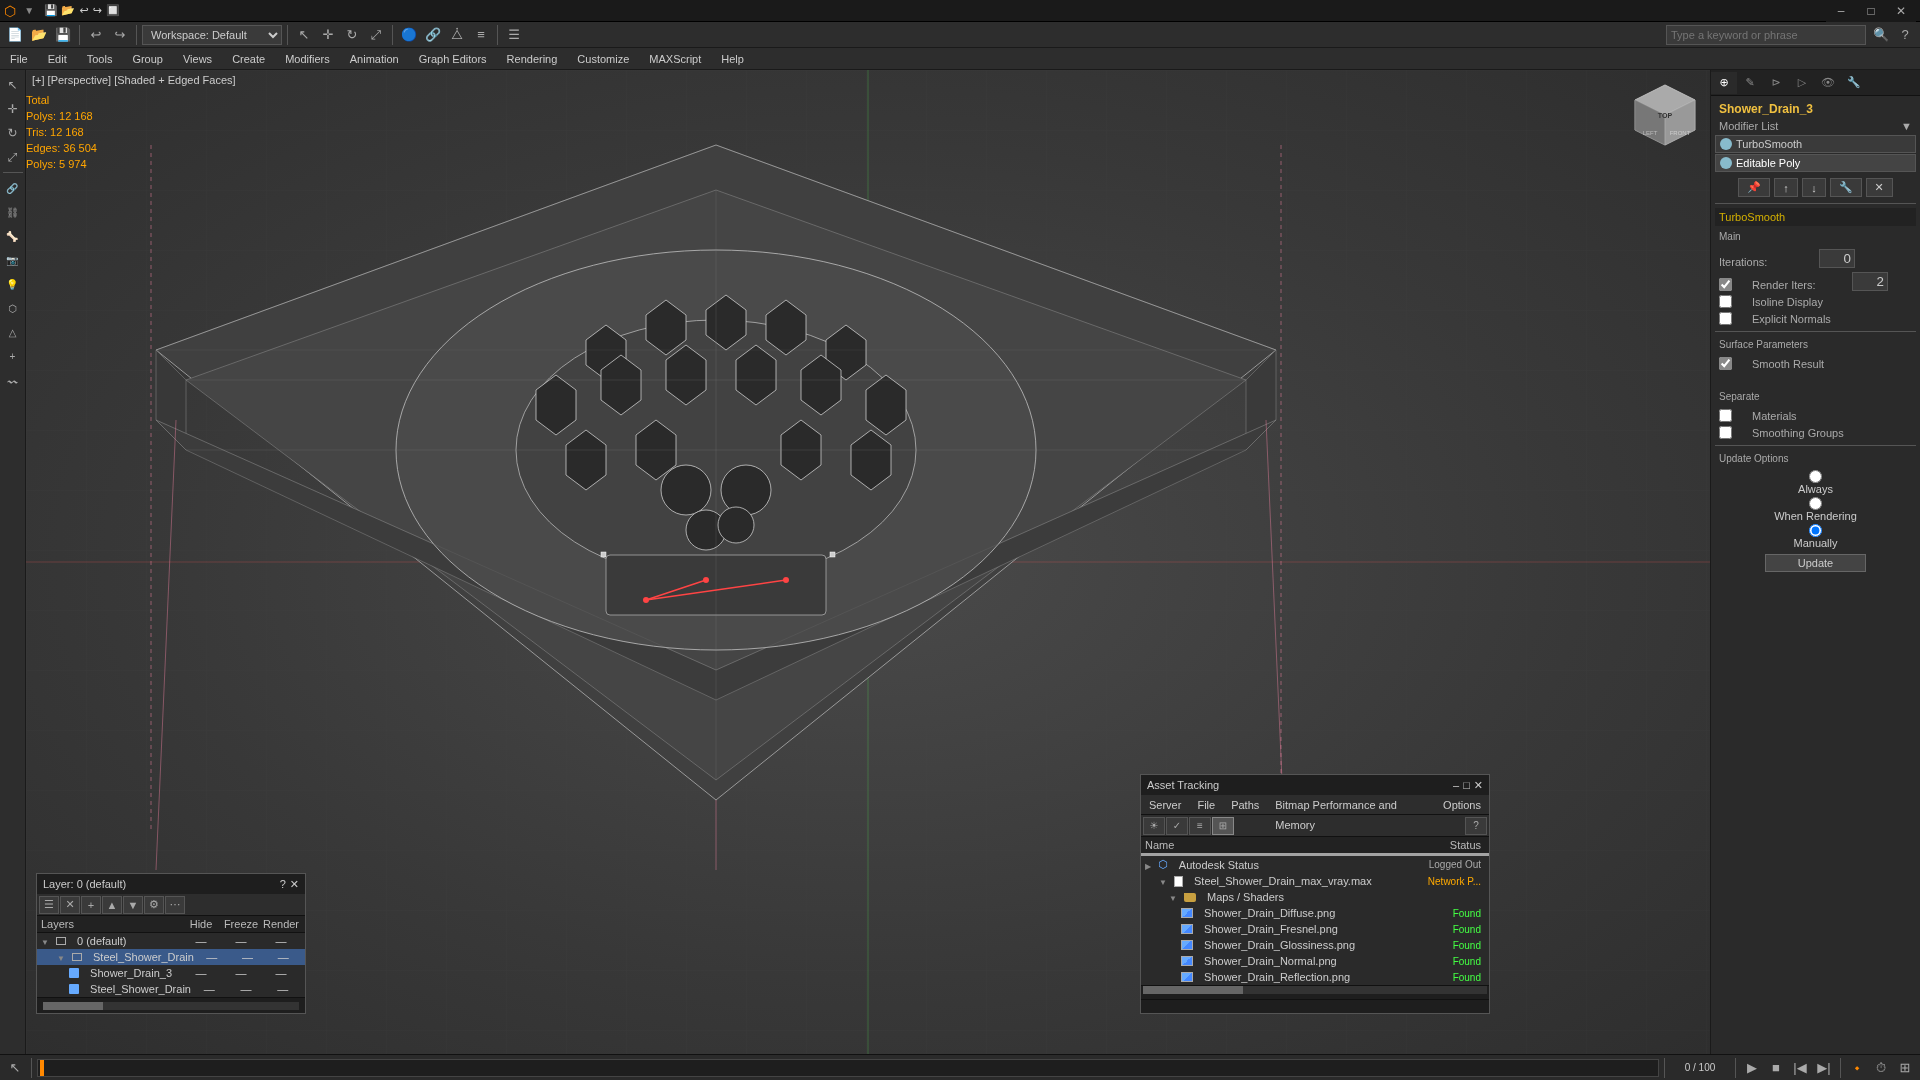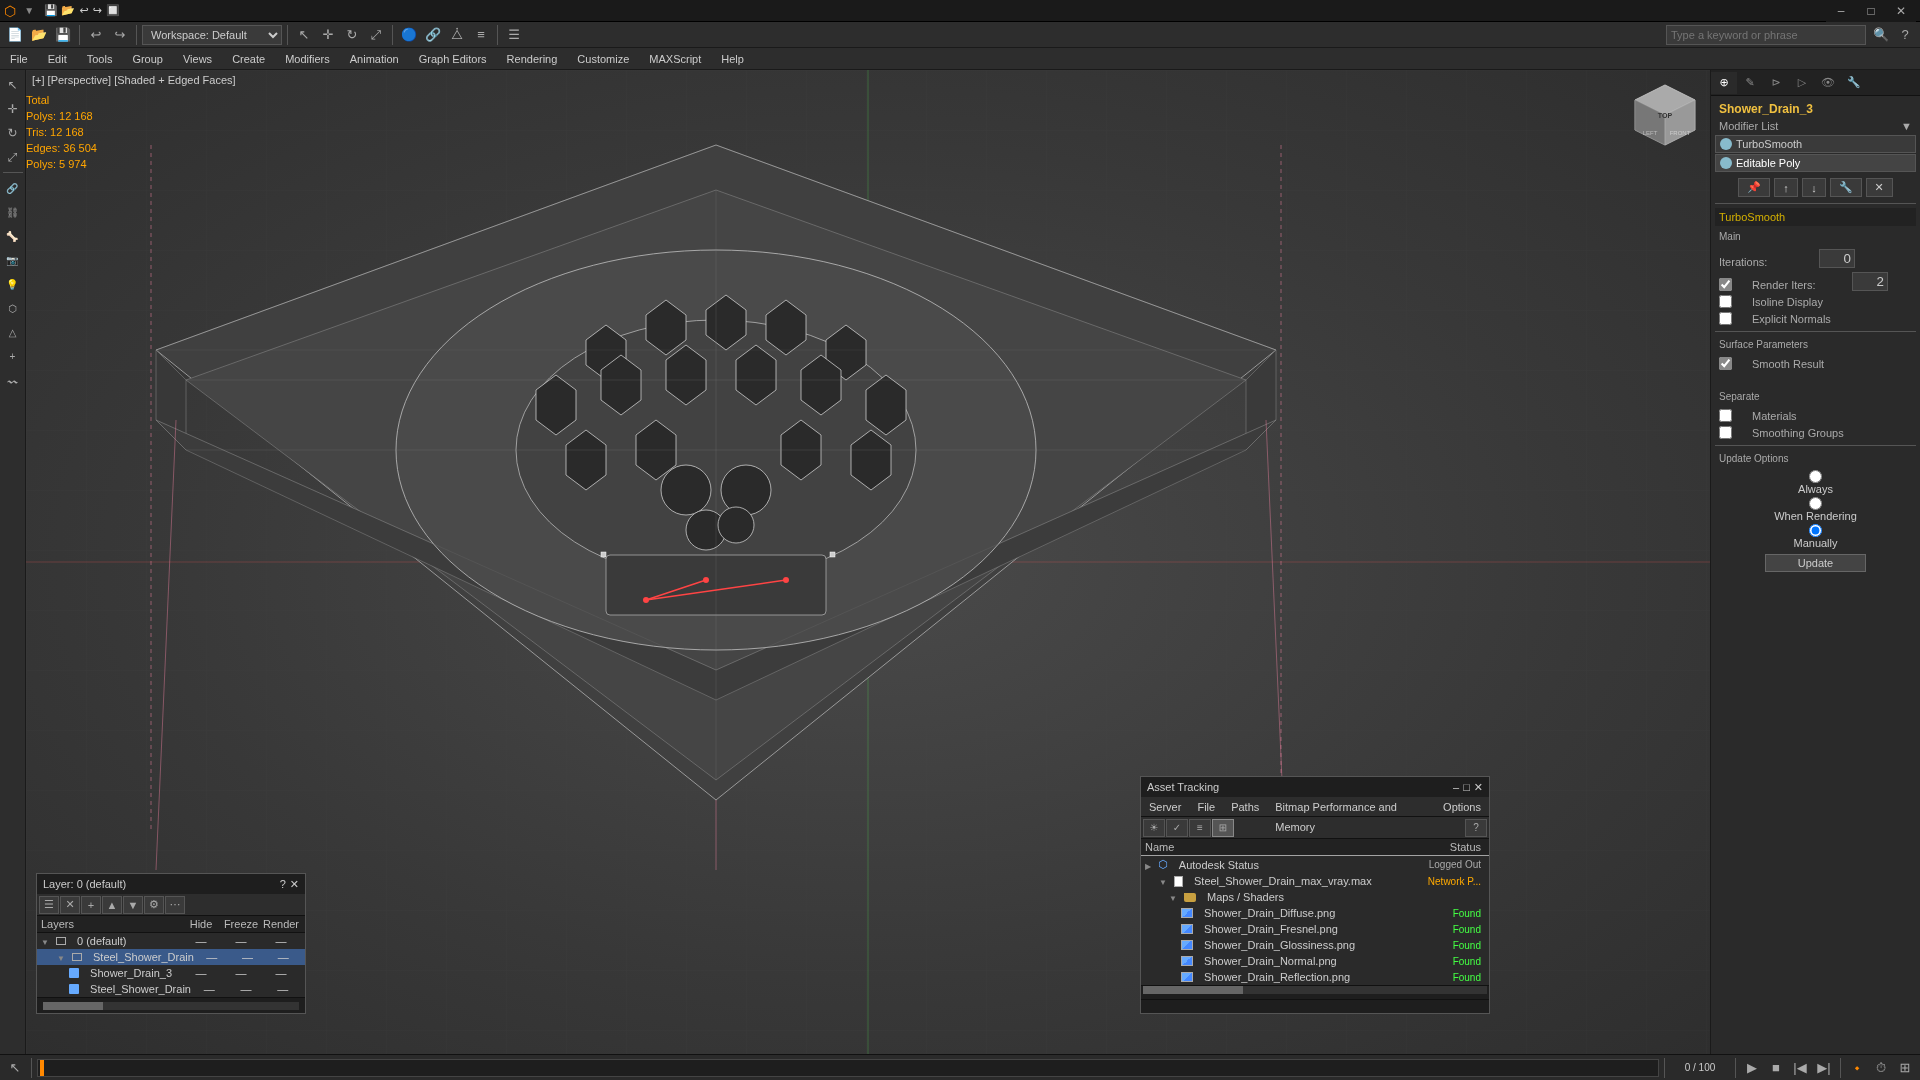--- a/index.html
+++ b/index.html
@@ -115,21 +115,21 @@
       width: 350px; background: #2a2a2a; border: 1px solid #555;
       z-index: 50;
     }
     #asset-titlebar { height: 20px; background: #1e1e1e; display: flex; align-items: center; justify-content: space-between; padding: 0 6px; font-size: 11px; color: #ccc; }
     .asset-menubar { height: 20px; background: #2d2d2d; display: flex; align-items: center; border-bottom: 1px solid #111; }
     .asset-menu-item { padding: 0 8px; height: 20px; line-height: 20px; cursor: pointer; color: #ccc; font-size: 11px; }
     .asset-tb { height: 22px; background: #2d2d2d; display: flex; align-items: center; padding: 0 2px; gap: 1px; border-bottom: 1px solid #111; justify-content: space-between; }
     .asset-tb-left { display: flex; gap: 1px; }
     .asset-tb-btn { width: 22px; height: 18px; background: #3a3a3a; border: 1px solid #555; display: flex; align-items: center; justify-content: center; cursor: pointer; font-size: 10px; color: #aaa; }
     .asset-tb-btn.active { background: #555; border-color: #888; }
-    .asset-col-header { display: flex; align-items: flex-start; background: #222; border-bottom: 1px solid #a3a3a3; padding: 2px 4px; font-size: 11px; color: #bbb; }
+    .asset-col-header { display: flex; align-items: flex-start; background: #222; border-bottom: 3px solid #a3a3a3; padding: 2px 4px; font-size: 11px; color: #bbb; }
     .asset-name-col { flex: 1; }
     .asset-status-col { width: 80px; text-align: right; padding-right: 4px; }
     .asset-list { max-height: 160px; overflow-y: auto; }
     .asset-row { display: flex; align-items: center; padding: 2px 4px; font-size: 11px; cursor: pointer; }
     .asset-row-name { flex: 1; display: flex; align-items: center; gap: 4px; }
     .asset-row-status { width: 80px; text-align: right; padding-right: 4px; color: #4f4; font-size: 10px; }
     .asset-row-status.logged { color: #aaa; }
     .asset-indent { padding-left: 14px; }
     .asset-indent2 { padding-left: 24px; }
     .asset-scrollbar-h { height: 14px; background: #1e1e1e; border-top: 1px solid #111; }

